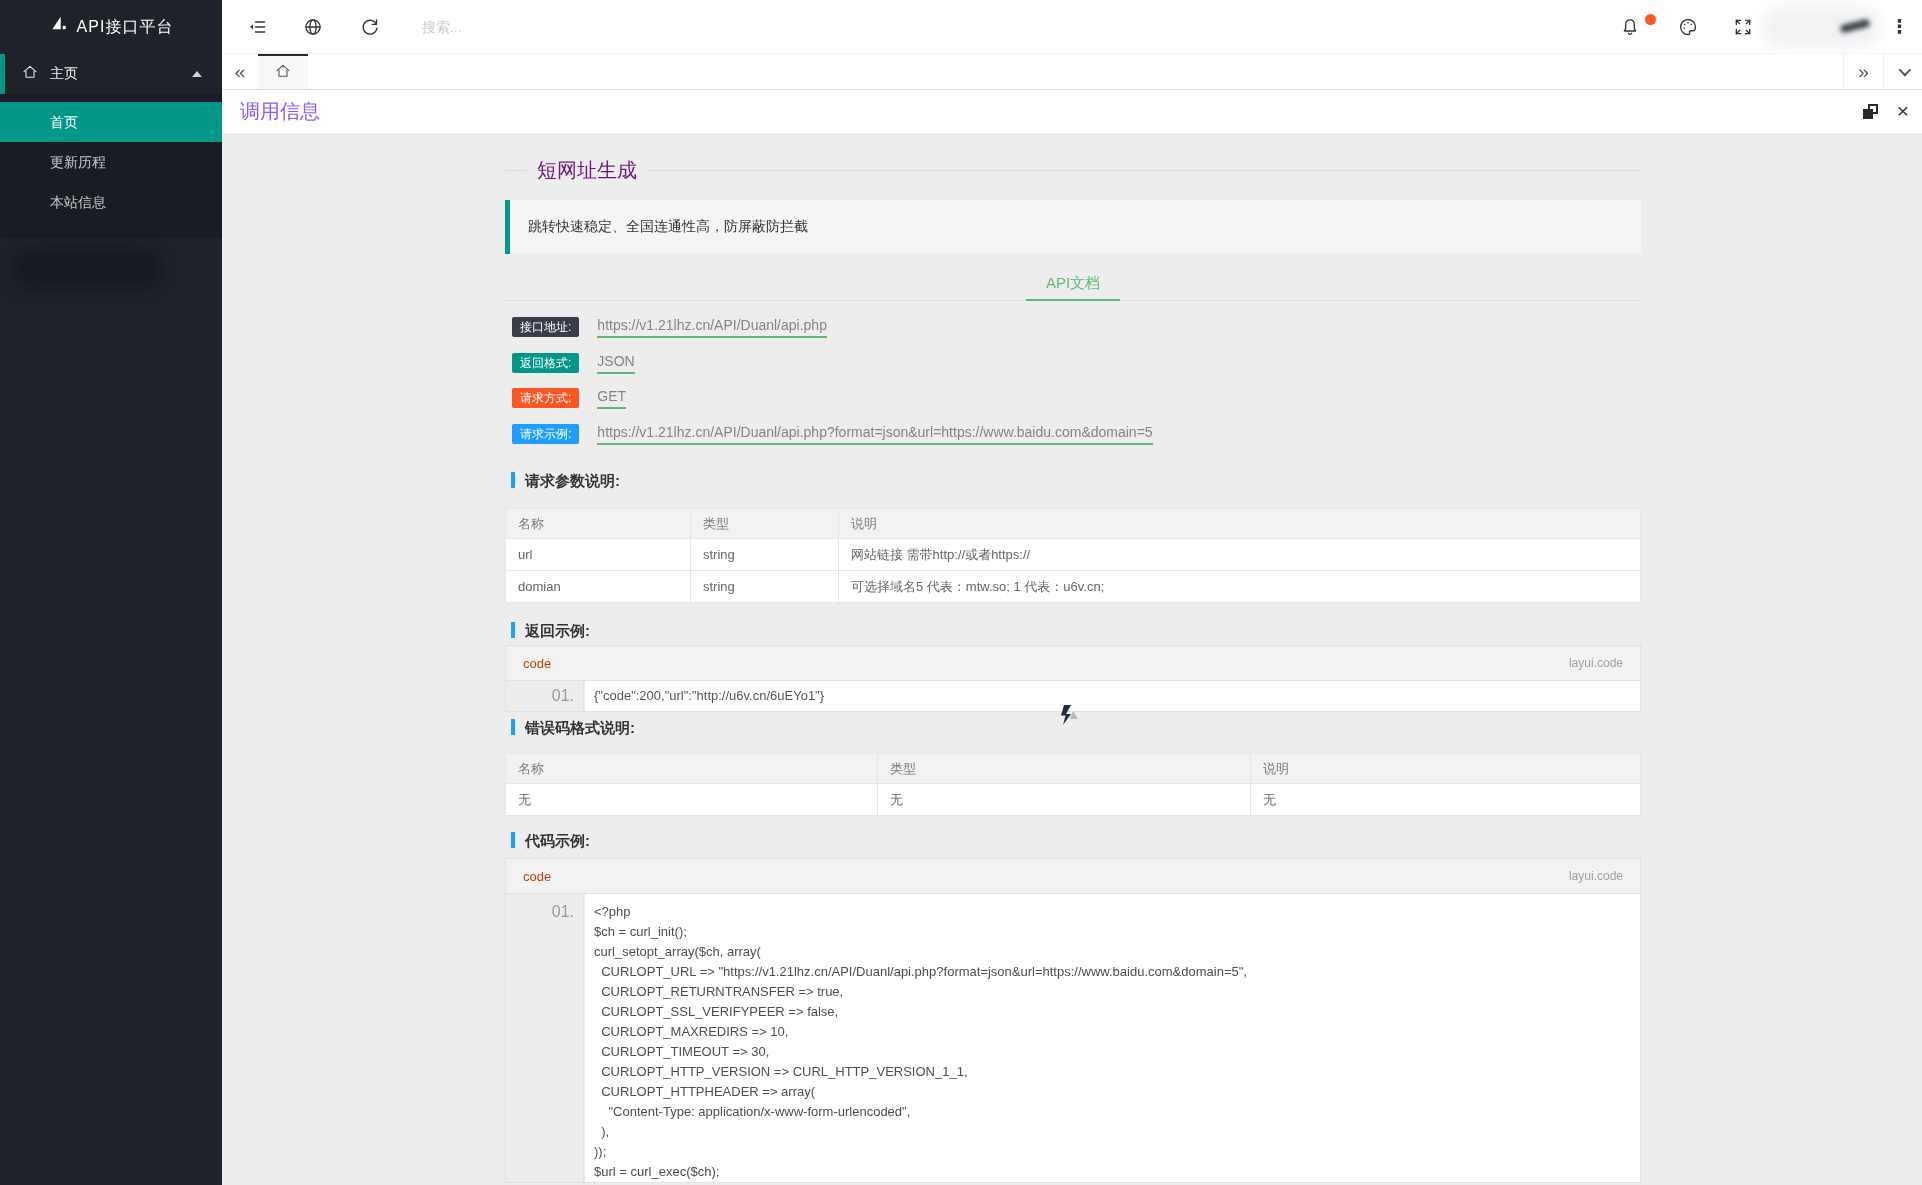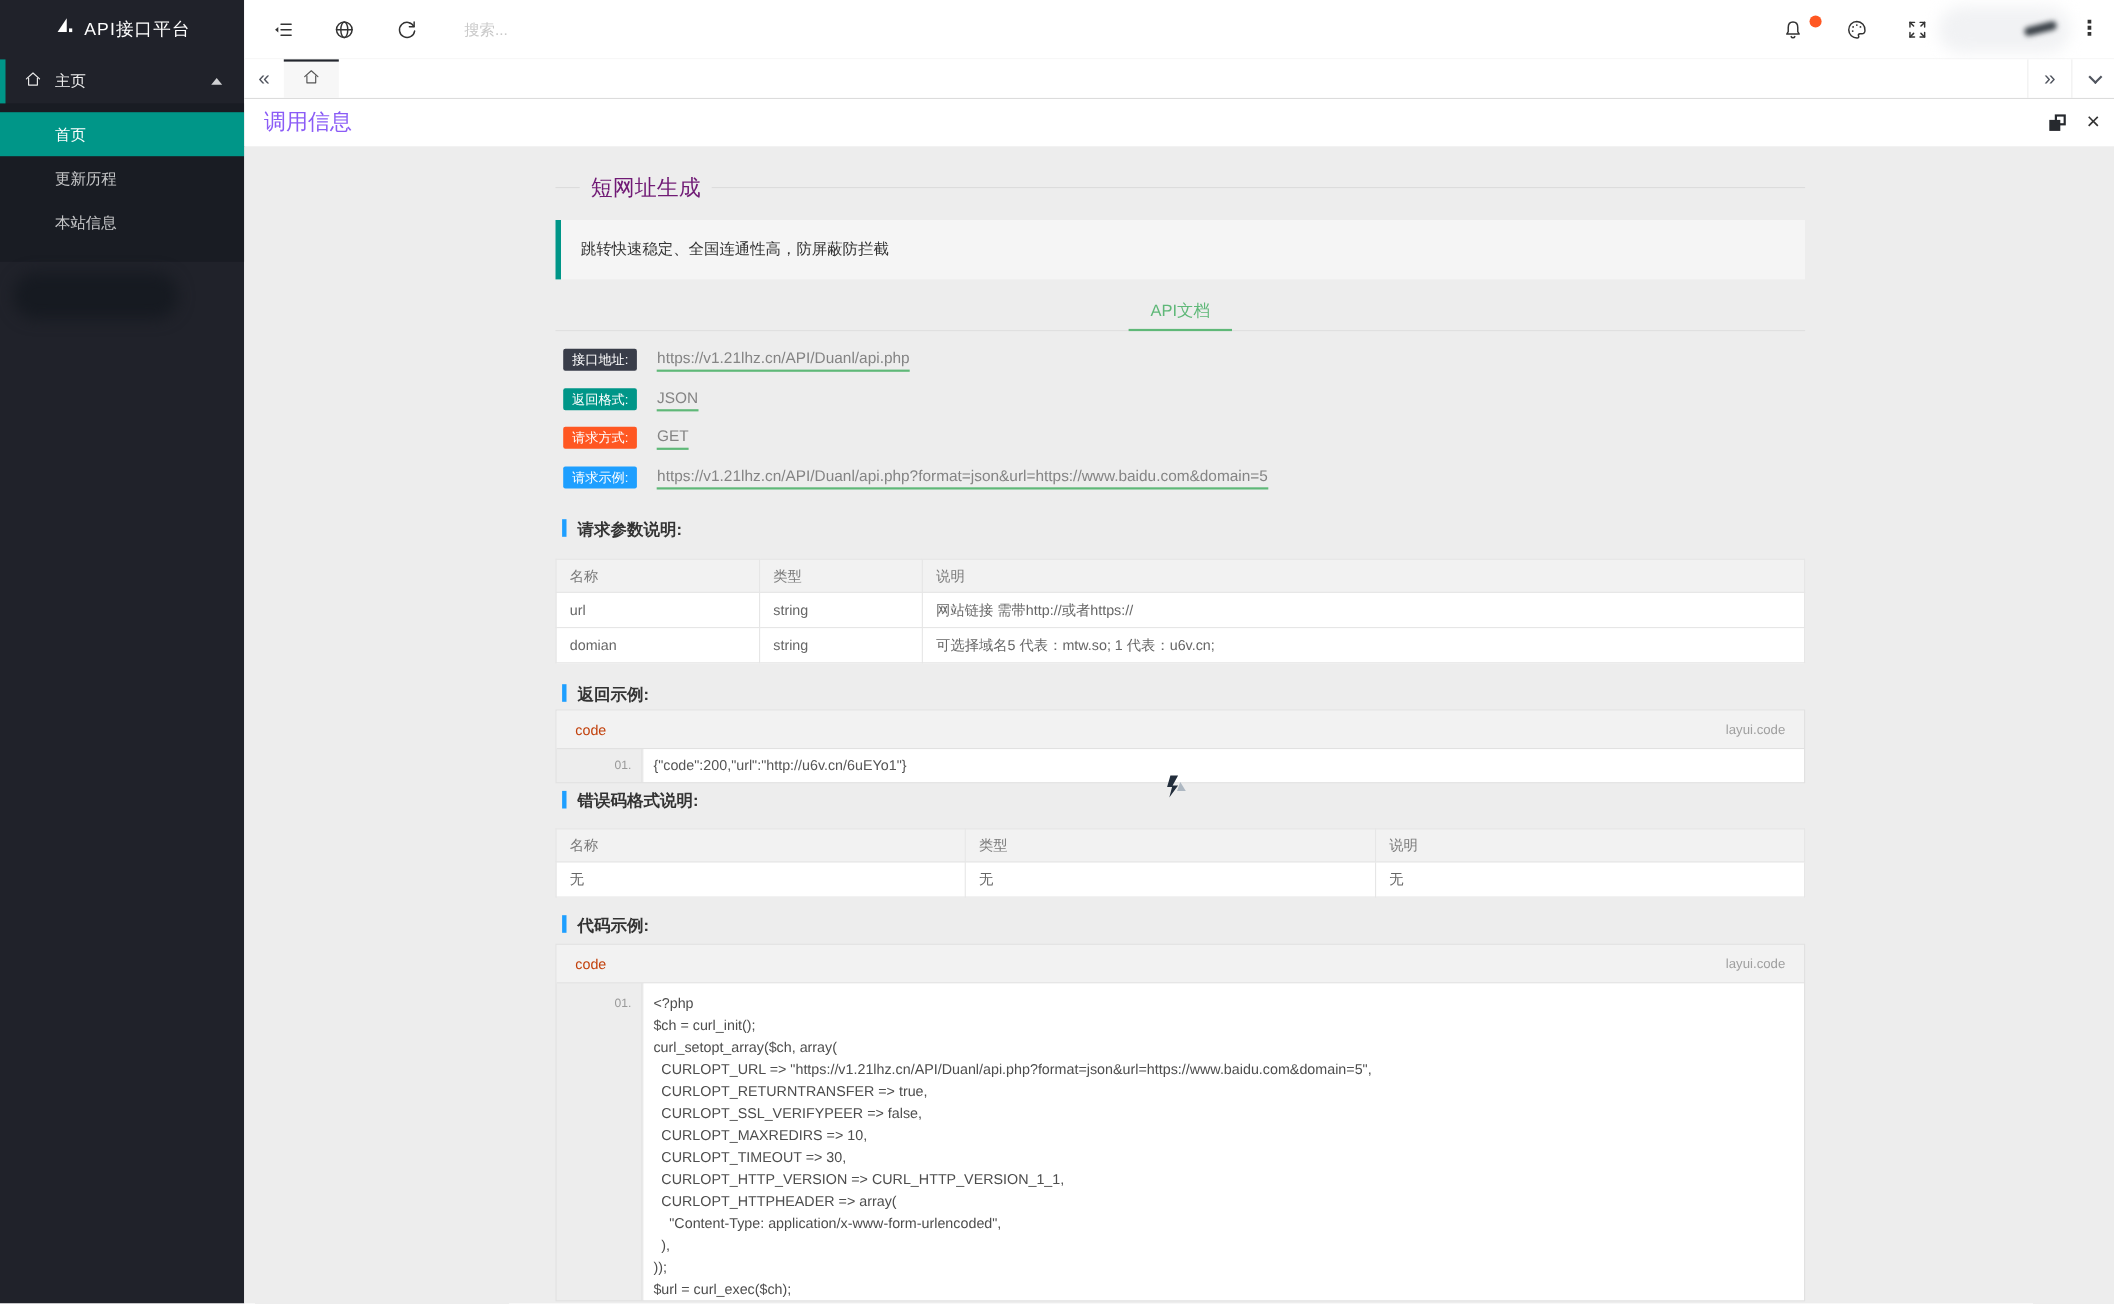--- a/index.html
+++ b/index.html
@@ -81,21 +81,21 @@
   .t1 { top:375px; } .t2 { top:620px; }
   .h1 { top:339px; } .h2 { top:489px; } .h3 { top:586px; } .h4 { top:699px; }
 
   .codeblock { position:absolute; left:0; width:100%; border:1px solid #e1e1e1; }
   .cb1 { top:512px; } .cb2 { top:725px; }
   .code-head { height:35px; background:#f2f2f2; border-bottom:1px solid #e1e1e1; display:flex; align-items:center; justify-content:space-between; padding:0 17px; }
   .code-head .ct { font-size:13px; color:#c2410c; }
   .code-head .brand { font-size:12px; color:#9f9f9f; }
   .code-body { position:relative; }
   .gutter { position:absolute; left:0; top:0; bottom:0; width:78px; border-right:1px solid #e3e3e3; }
-  .lineno { position:absolute; right:9px; font-size:11px; color:#999; }
+  .lineno { position:absolute; right:9px; font-size:16px; color:#999; }
   .code-content { margin-left:79px; background:#fff; }
   .cb1 .code-body { height:30px; }
   .cb1 .lineno { top:0; line-height:30px; }
   .cb1 .code-content { height:30px; line-height:30px; padding-left:9px; font-size:13px; color:#555; white-space:pre; }
   .cb2 .code-body { height:288px; }
   .cb2 .lineno { top:8px; line-height:20px; }
   .cb2 .code-content { min-height:288px; padding:8px 0 0 9px; }
   .code-line { height:20px; line-height:20px; font-size:13px; color:#4d4d4d; white-space:pre; }
 
   .broken-img { position:absolute; left:551px; top:570px; width:26px; height:24px; }

